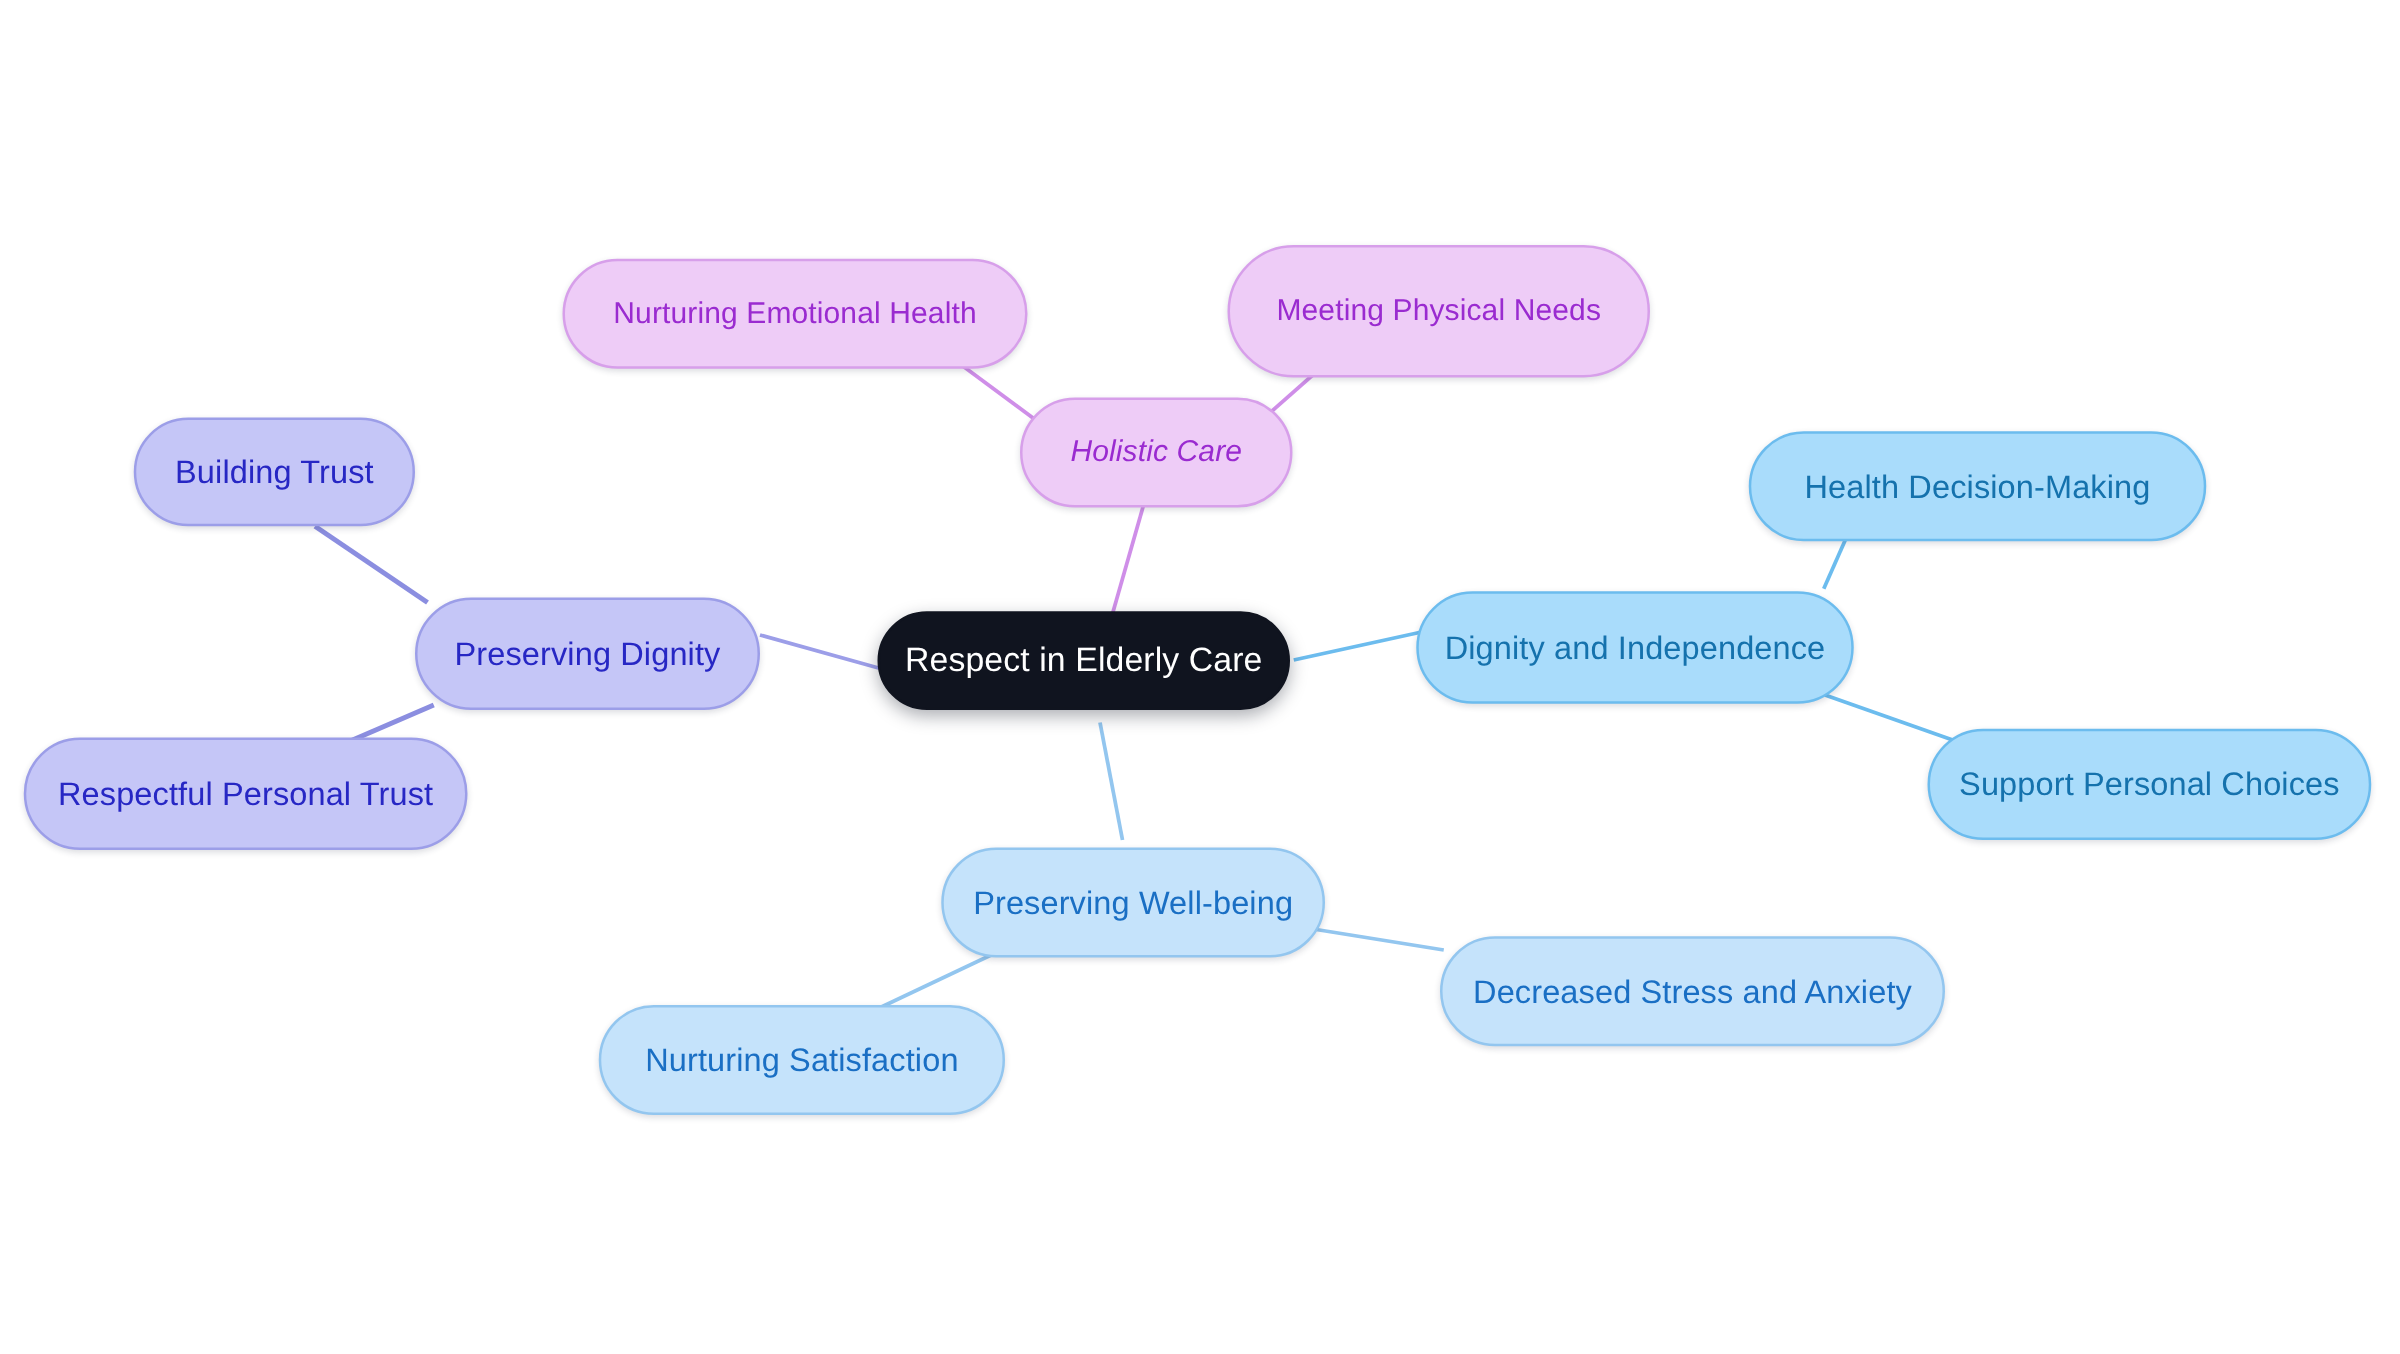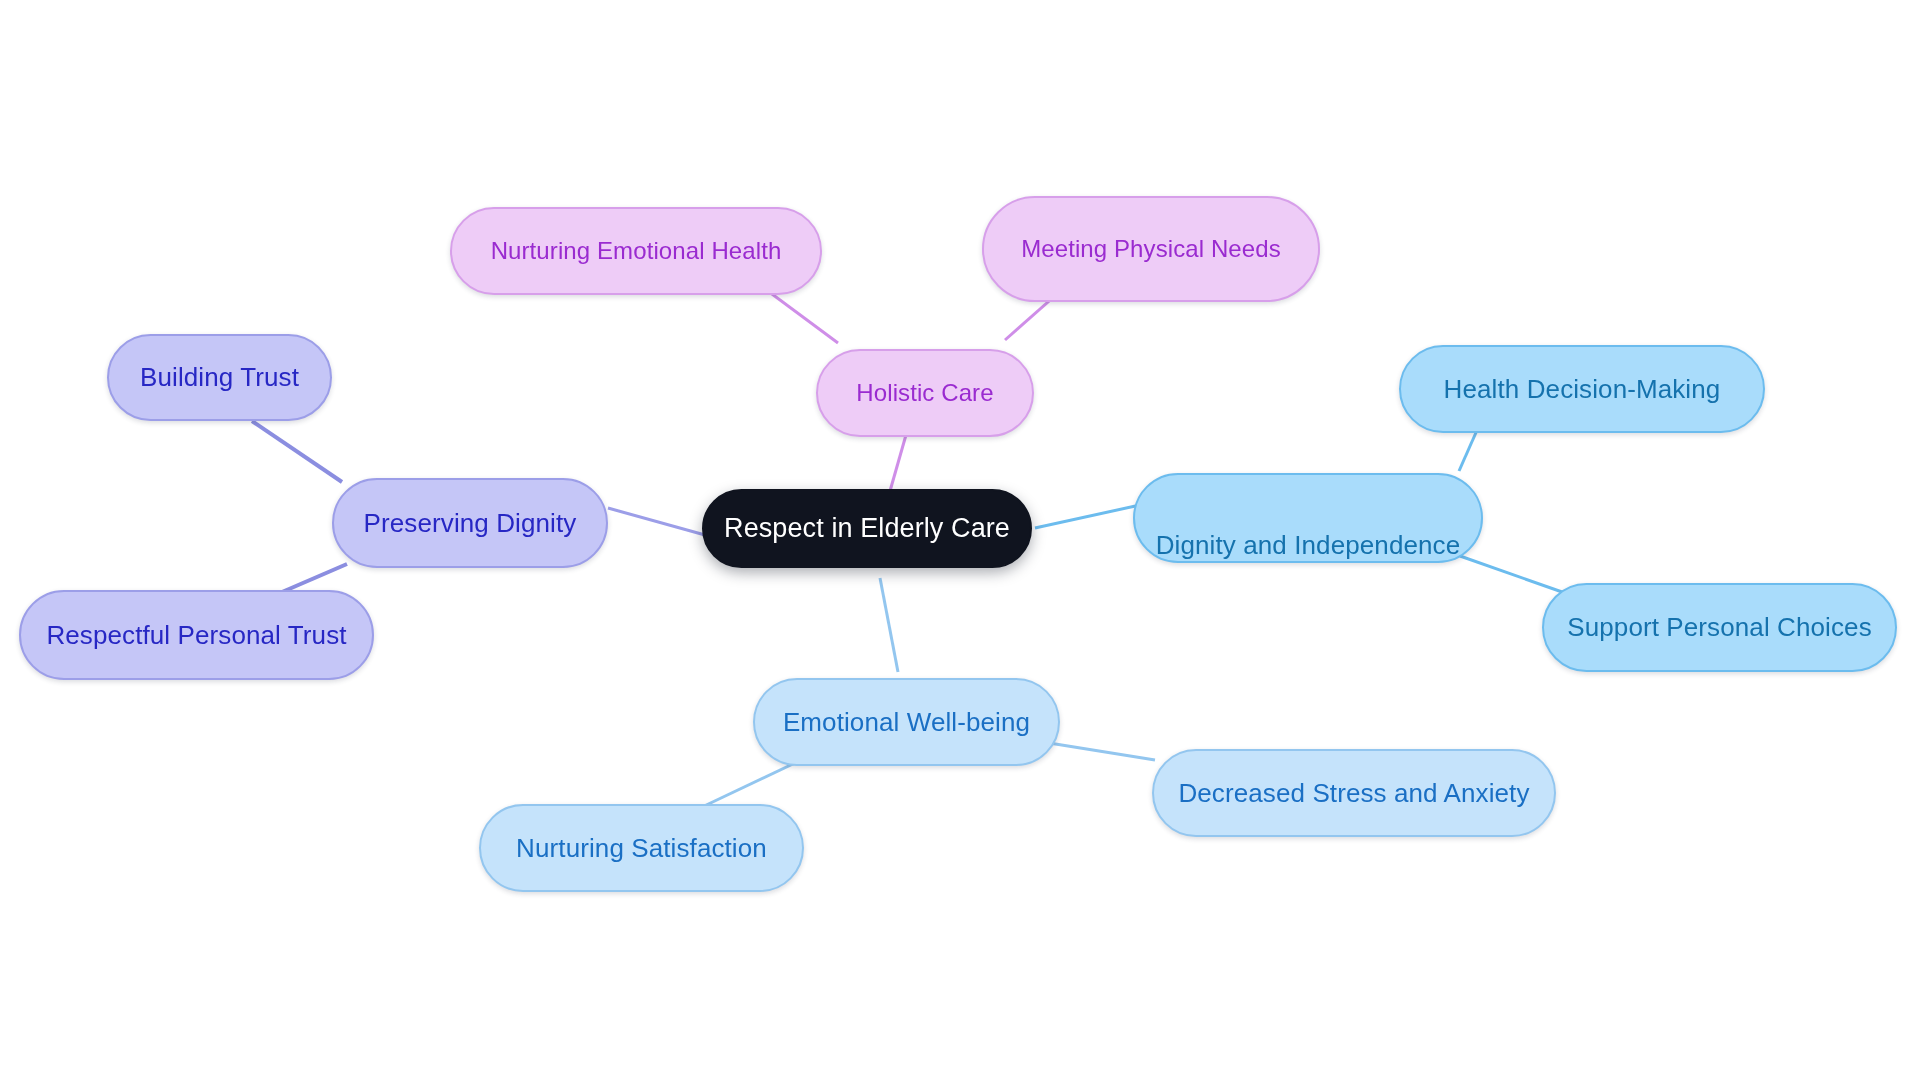--- a/index.html
+++ b/index.html
@@ -109,46 +109,46 @@
   </div>
 
   <div class="node node-purple" style="left:107px; top:334px; width:225px; height:87px;">
     <span>Building Trust</span>
   </div>
 
   <div class="node node-purple" style="left:19px; top:590px; width:355px; height:90px;">
     <span>Respectful Personal Trust</span>
   </div>
 
-  <div class="node node-pink" style="left:816px; top:349px; width:218px; height:88px;">
+  <div class="node node-pink" style="left:816px; top:318px; width:218px; height:88px;font-style:italic;">
     <span>Holistic Care</span>
   </div>
 
   <div class="node node-pink" style="left:450px; top:207px; width:372px; height:88px;">
     <span>Nurturing Emotional Health</span>
   </div>
 
   <div class="node node-pink" style="left:982px; top:196px; width:338px; height:106px;">
     <span>Meeting Physical Needs</span>
   </div>
 
-  <div class="node node-blue" style="left:1133px; top:473px; width:350px; height:90px;align-items:flex-end;">
+  <div class="node node-blue" style="left:1133px; top:473px; width:350px; height:90px;">
     <span>Dignity and Independence</span>
   </div>
 
   <div class="node node-blue" style="left:1399px; top:345px; width:366px; height:88px;">
     <span>Health Decision-Making</span>
   </div>
 
   <div class="node node-blue" style="left:1542px; top:583px; width:355px; height:89px;">
     <span>Support Personal Choices</span>
   </div>
 
   <div class="node node-lightblue" style="left:753px; top:678px; width:307px; height:88px;">
-    <span>Emotional Well-being</span>
+    <span>Preserving Well-being</span>
   </div>
 
   <div class="node node-lightblue" style="left:479px; top:804px; width:325px; height:88px;">
     <span>Nurturing Satisfaction</span>
   </div>
 
   <div class="node node-lightblue" style="left:1152px; top:749px; width:404px; height:88px;">
     <span>Decreased Stress and Anxiety</span>
   </div>
 

